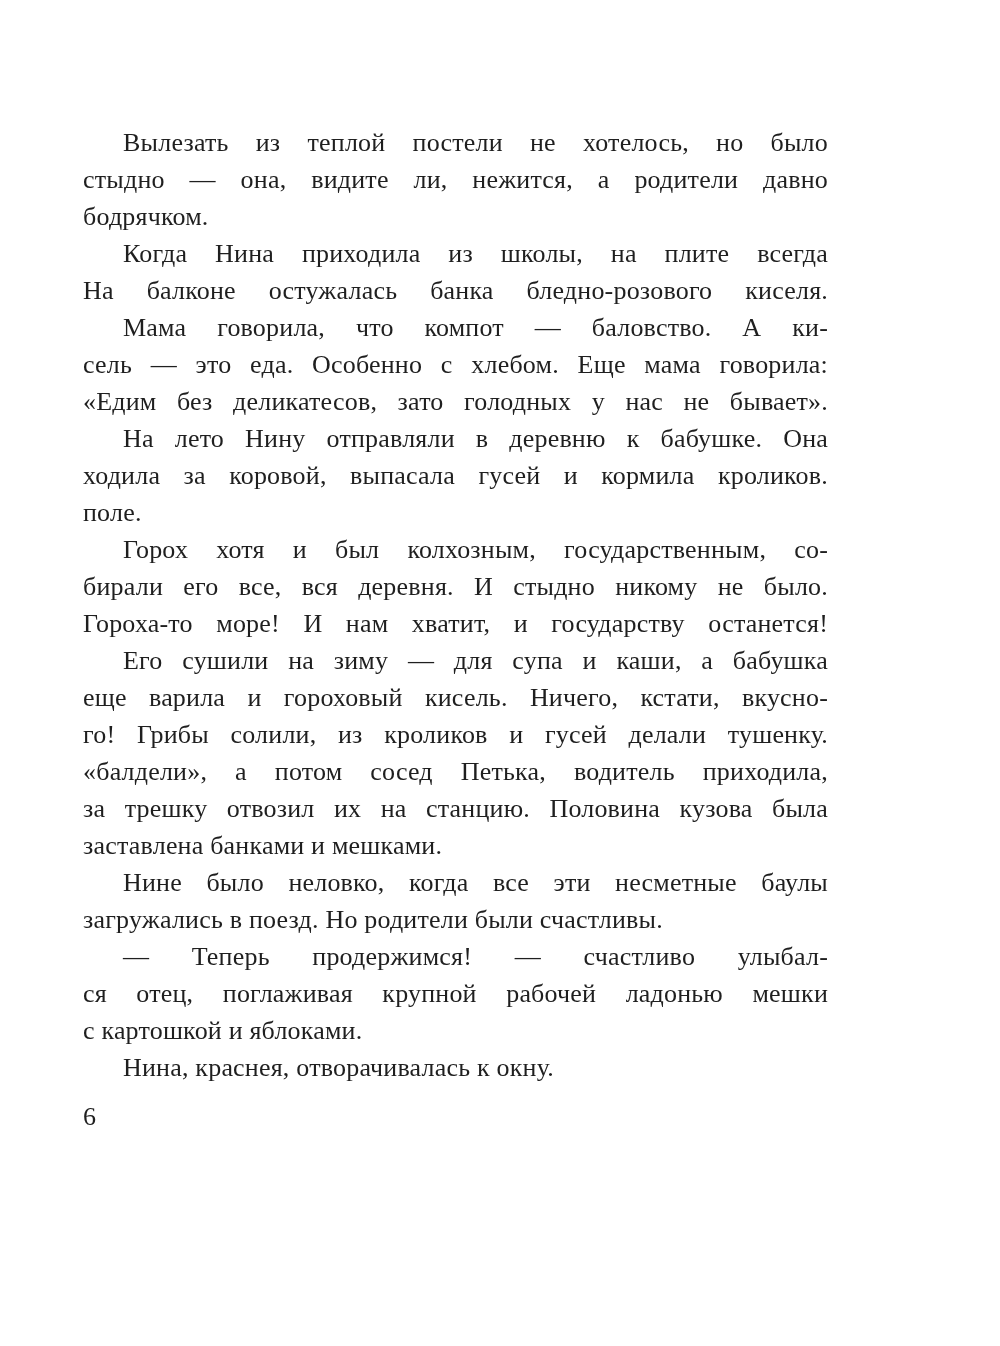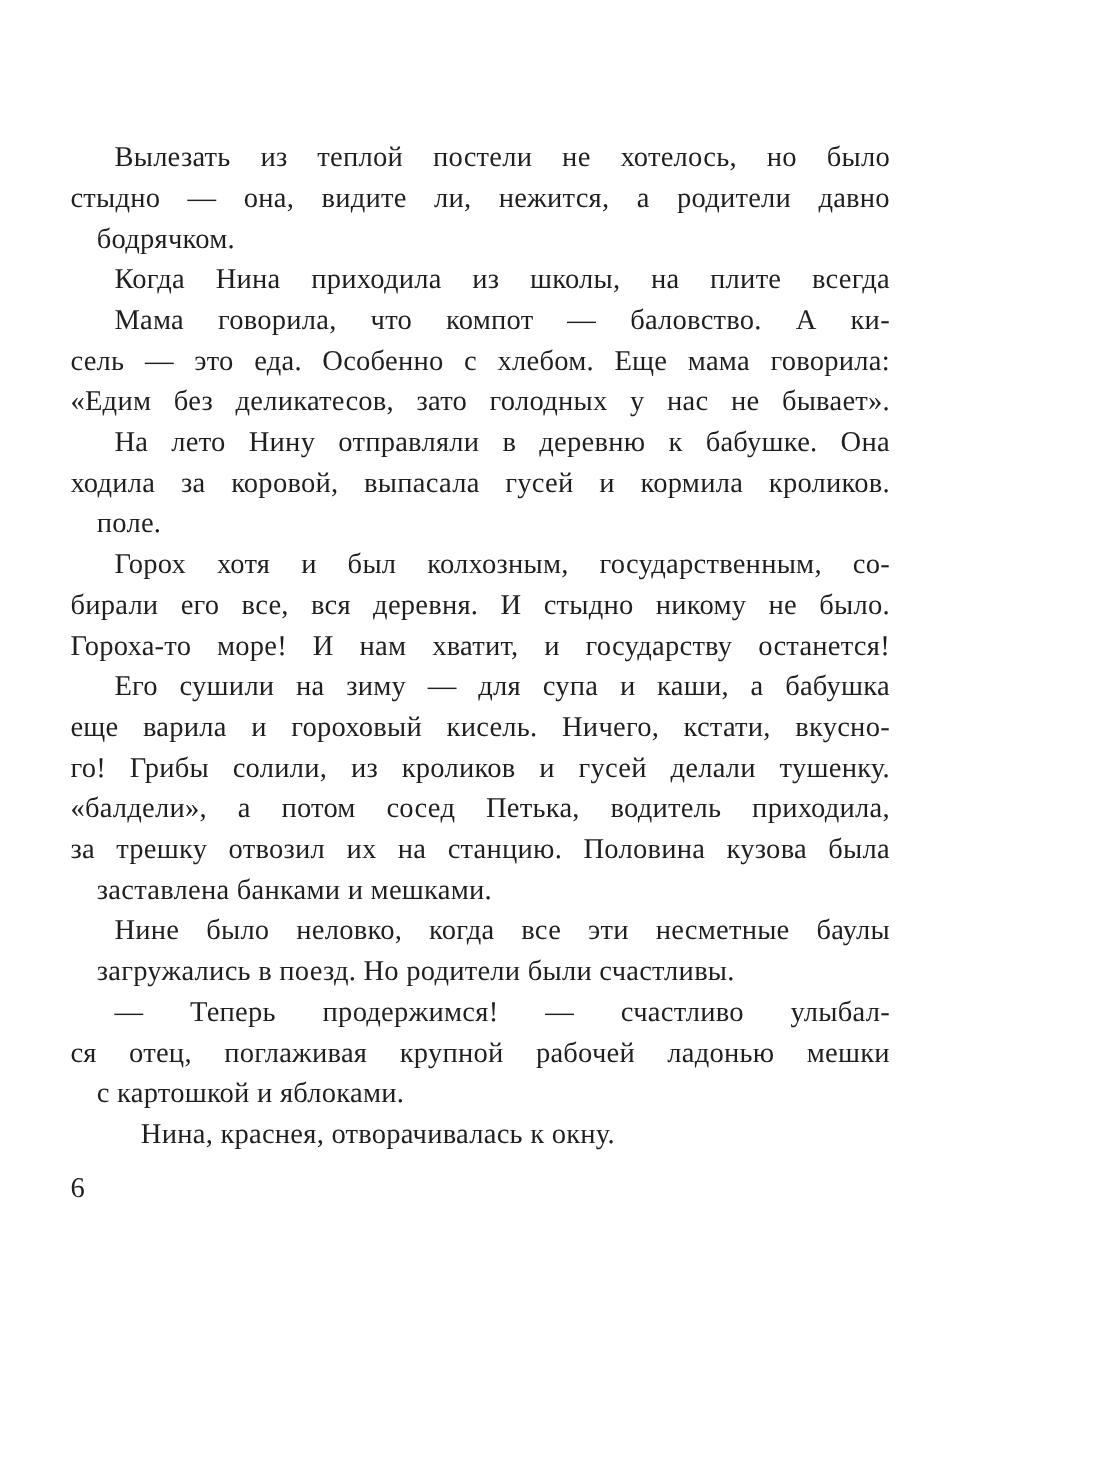--- a/index.html
+++ b/index.html
@@ -13,57 +13,57 @@
     overflow: hidden;
     font-family: "Liberation Serif", "DejaVu Serif", serif;
     color: #1f1f1f;
   }
   .page {
     position: relative;
     width: 1000px;
     height: 1346px;
     background: #ffffff;
     box-sizing: border-box;
-    padding: 124px 100px 0 64px;
+    padding: 124px 100px 0 83px;
   }
   .text-block {
     width: 745px;
     font-size: 26px;
     line-height: 37px;
     letter-spacing: 0.2px;
   }
   .line {
     text-align: justify;
     text-align-last: justify;
     white-space: normal;
     height: 37px;
     overflow: hidden;
   }
   .line.last {
     text-align-last: left;
-    margin-left: 24px;
   }
   .line.indent {
     text-indent: 40px;
   }
   .page-number {
     margin-top: 12px;
     font-size: 26px;
     line-height: 37px;
   }
 </style>
 </head>
 <body>
 
 <div class="page">
   <div class="text-block">
       <div class="line indent">Вылезать из теплой постели не хотелось, но было</div>
       <div class="line">стыдно — она, видите ли, нежится, а родители давно</div>
       <div class="line last">бодрячком.</div>
       <div class="line indent">Когда Нина приходила из школы, на плите всегда</div>
+      <div class="line">На балконе остужалась банка бледно-розового киселя.</div>
       <div class="line indent">Мама говорила, что компот — баловство. А ки-</div>
       <div class="line">сель — это еда. Особенно с хлебом. Еще мама говорила:</div>
       <div class="line">«Едим без деликатесов, зато голодных у нас не бывает».</div>
       <div class="line indent">На лето Нину отправляли в деревню к бабушке. Она</div>
       <div class="line">ходила за коровой, выпасала гусей и кормила кроликов.</div>
       <div class="line last">поле.</div>
       <div class="line indent">Горох хотя и был колхозным, государственным, со-</div>
       <div class="line">бирали его все, вся деревня. И стыдно никому не было.</div>
       <div class="line">Гороха-то море! И нам хватит, и государству останется!</div>
       <div class="line indent">Его сушили на зиму — для супа и каши, а бабушка</div>

